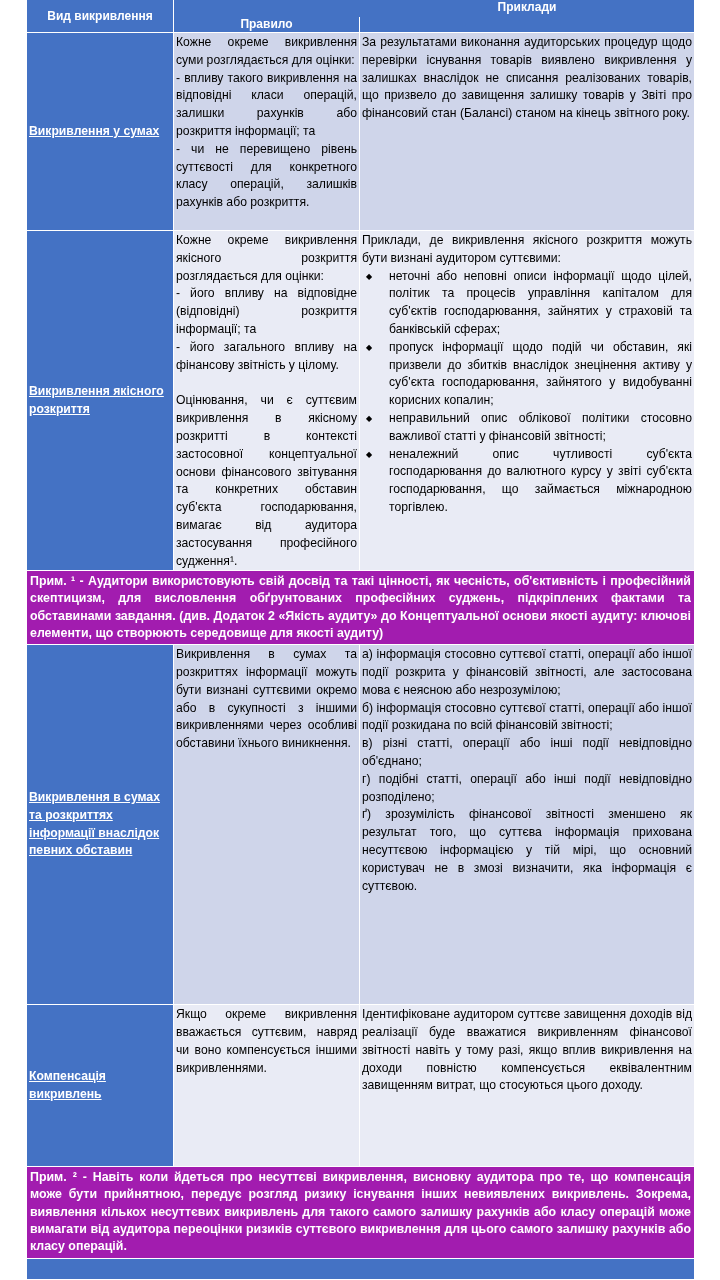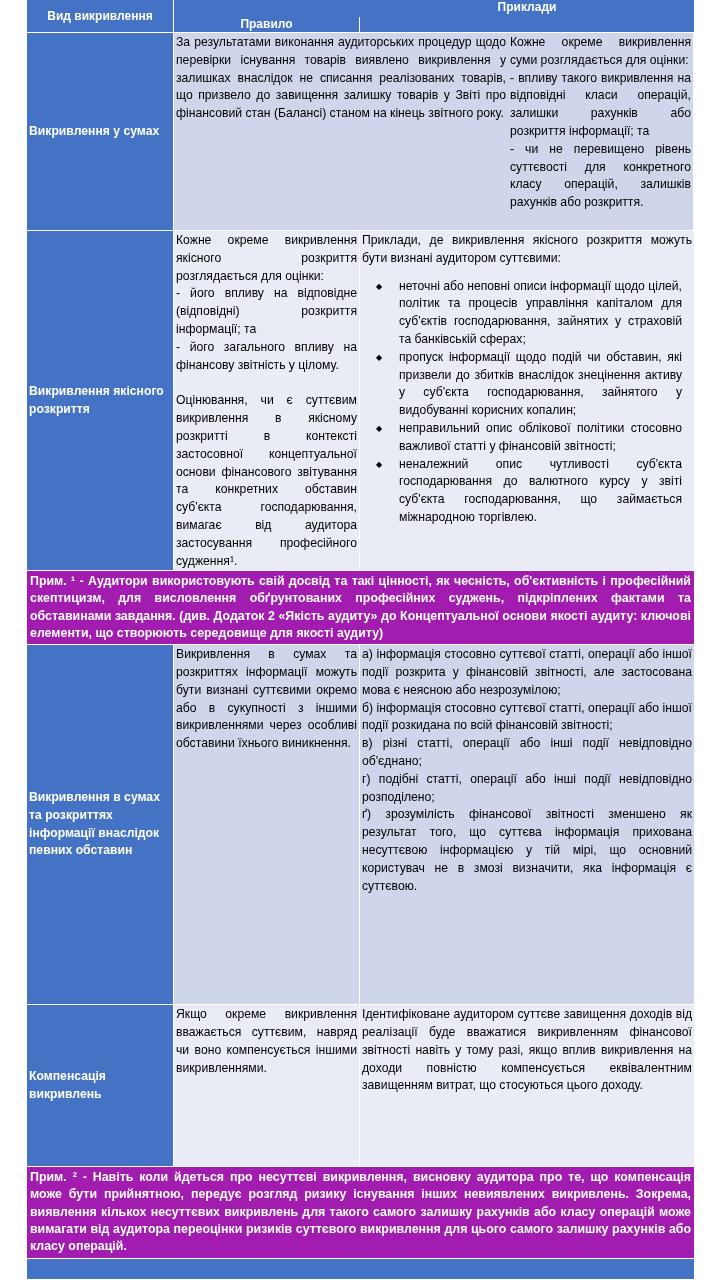--- a/index.html
+++ b/index.html
@@ -6,51 +6,51 @@
   body { width:720px; height:1280px; position:relative; overflow:hidden;
          font-family:"Liberation Sans", sans-serif; }
   .tbl { position:absolute; left:27px; top:0; width:667px; }
   .row { display:flex; border-bottom:1px solid #ffffff; }
   .cell { box-sizing:border-box; font-size:12.2px; line-height:17.8px; color:#000; padding:1px 2px; }
   .c1 { width:147px; border-right:1px solid #ffffff; display:flex; align-items:center; }
   .c2 { width:186px; border-right:1px solid #ffffff; text-align:justify; }
   .c3 { width:334px; text-align:justify; }
   .hdr { background:#4472c4; }
   .hdr .cell { color:#fff; font-weight:bold; text-align:right; padding:0; line-height:15px; font-size:12px; }
-  .c1.dark { background:#4472c4; color:#fff; font-weight:bold; font-size:12.2px; }
+  .c1.dark { background:#4472c4; color:#fff; font-weight:bold; font-size:12.2px;text-decoration:underline; }
   .odd .c2, .odd .c3 { background:#cfd5ea; }
   .even .c2, .even .c3 { background:#e9ebf5; }
   .note { background:#a21caf; color:#fff; font-weight:bold; font-size:12.4px; line-height:17.3px;
           padding:2px 3px; text-align:justify; border-bottom:1px solid #fff; }
   .p { margin:0; }
   .gap { height:18px; }
-  ul.b { margin:10px; padding:0 0 0 27px; list-style:none; }
+  ul.b { margin:0; padding:0 0 0 27px; list-style:none; }
   ul.b li { position:relative; }
   ul.b li::before { content:"\25C6"; position:absolute; left:-23px; top:0; font-size:8px; }
   .endbar { background:#4472c4; height:20px; }
 </style>
 </head>
 <body>
 
 <div class="tbl">
 
   <div class="row hdr">
     <div class="cell c1" style="justify-content:center;background:#4472c4;color:#fff;">Вид викривлення</div>
     <div class="cell c2" style="text-align:center;margin-top:17px;">Правило</div>
     <div class="cell c3" style="text-align:center;">Приклади</div>
   </div>
 
   <div class="row odd" style="height:197px;">
     <div class="cell c1 dark">Викривлення у сумах</div>
-    <div class="cell c3">За результатами виконання аудиторських процедур щодо перевірки існування товарів виявлено викривлення у залишках внаслідок не списання реалізованих товарів, що призвело до завищення залишку товарів у Звіті про фінансовий стан (Балансі) станом на кінець звітного року.</div>
     <div class="cell c2">
       <p class="p">Кожне окреме викривлення суми розглядається для оцінки:</p>
       <p class="p">- впливу такого викривлення на відповідні класи операцій, залишки рахунків або розкриття інформації; та</p>
       <p class="p">- чи не перевищено рівень суттєвості для конкретного класу операцій, залишків рахунків або розкриття.</p>
     </div>
+    <div class="cell c3">За результатами виконання аудиторських процедур щодо перевірки існування товарів виявлено викривлення у залишках внаслідок не списання реалізованих товарів, що призвело до завищення залишку товарів у Звіті про фінансовий стан (Балансі) станом на кінець звітного року.</div>
   </div>
 
   <div class="row even" style="height:339px;">
     <div class="cell c1 dark">Викривлення якісного розкриття</div>
     <div class="cell c2">
       <p class="p">Кожне окреме викривлення якісного розкриття розглядається для оцінки:</p>
       <p class="p">- його впливу на відповідне (відповідні) розкриття інформації; та</p>
       <p class="p">- його загального впливу на фінансову звітність у цілому.</p>
       <div class="gap"></div>
       <p class="p">Оцінювання, чи є суттєвим викривлення в якісному розкритті в контексті застосовної концептуальної основи фінансового звітування та конкретних обставин суб'єкта господарювання, вимагає від аудитора застосування професійного судження¹.</p>

